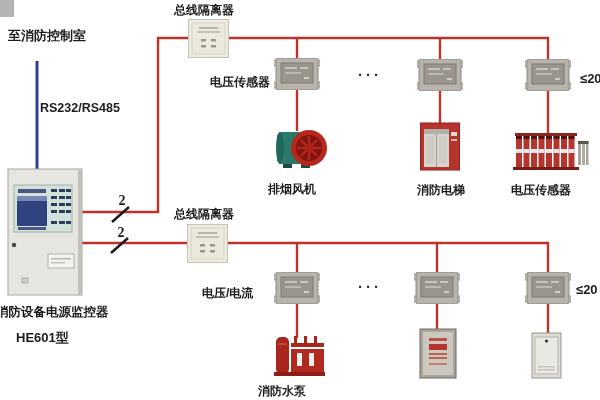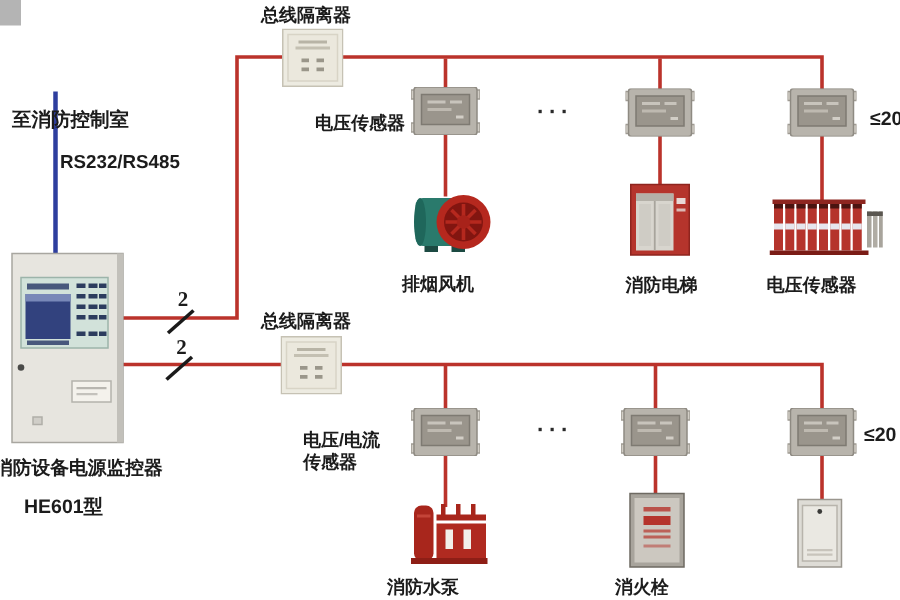--- a/index.html
+++ b/index.html
@@ -257,47 +257,45 @@
   </svg>
 
   <svg class="dev" style="left:530px;top:330px;" width="34" height="50">
     <rect x="2" y="3" width="29" height="45" fill="#dedcd6" stroke="#9a968e"></rect>
     <rect x="5" y="7" width="23" height="37" fill="#eae8e2" stroke="#b8b4ac"></rect>
     <circle cx="16.5" cy="11" r="1.6" fill="#3a3a38"></circle>
     <rect x="8" y="36" width="17" height="1.5" fill="#c8c4bc"></rect>
     <rect x="8" y="39" width="17" height="1.5" fill="#c8c4bc"></rect>
   </svg>
 
-  <div class="lbl" style="left:8px;top:27px;font-size:13px;line-height:17px;margin-top:44px;">
+  <div class="lbl" style="left:8px;top:27px;font-size:13px;line-height:17px;">
     <div>至消防控制室</div>
   </div>
 
   <div class="lbl" style="left:40px;top:101px;font-size:12.5px;">RS232/RS485</div>
 
   <div class="lbl wire2" style="left:114px;top:193px;width:16px;text-align:center;">2</div>
   <div class="lbl wire2" style="left:113px;top:225px;width:16px;text-align:center;">2</div>
 
   <div class="lbl ctr" style="left:174px;top:2px;width:70px;font-size:12px;">总线隔离器</div>
   <div class="lbl ctr" style="left:174px;top:206px;width:70px;font-size:12px;">总线隔离器</div>
 
   <div class="lbl" style="left:210px;top:74px;font-size:12px;">电压传感器</div>
   <div class="lbl ctr" style="left:202px;top:286px;width:70px;font-size:12px;line-height:15px;">
     <div>电压/电流</div>
-    <div>传感器</div>
   </div>
 
   <div class="lbl dots" style="left:358px;top:66px;">···</div>
   <div class="lbl dots" style="left:358px;top:278px;">···</div>
 
   <div class="lbl" style="left:580px;top:71px;font-size:13px;">≤20</div>
   <div class="lbl" style="left:576px;top:282px;font-size:13px;">≤20</div>
 
   <div class="lbl ctr" style="left:268px;top:181px;width:60px;font-size:12px;">排烟风机</div>
   <div class="lbl ctr" style="left:417px;top:182px;width:60px;font-size:12px;">消防电梯</div>
   <div class="lbl ctr" style="left:511px;top:182px;width:80px;font-size:12px;">电压传感器</div>
 
   <div class="lbl ctr" style="left:258px;top:383px;width:60px;font-size:12px;">消防水泵</div>
-  <div class="lbl ctr" style="left:410px;top:383px;width:60px;font-size:12px;">消火栓</div>
 
   <div class="lbl" style="left:-4px;top:304px;font-size:12.5px;">消防设备电源监控器</div>
   <div class="lbl" style="left:16px;top:329px;font-size:13px;">HE601型</div>
 
 </div>
 
 </body></html>

